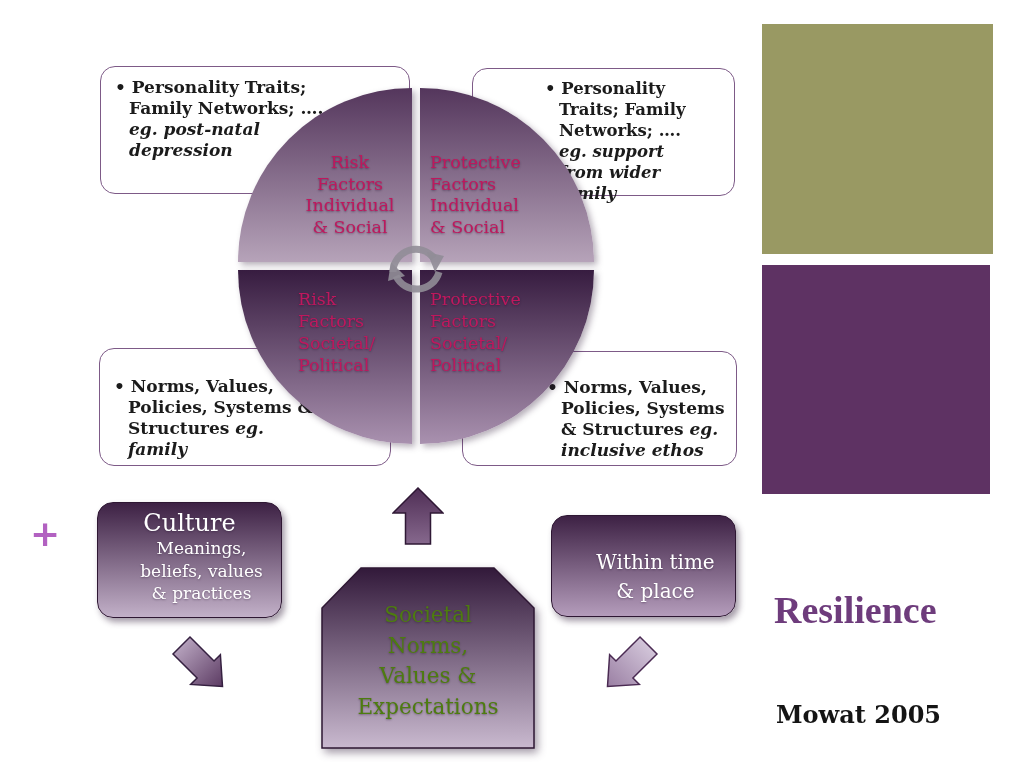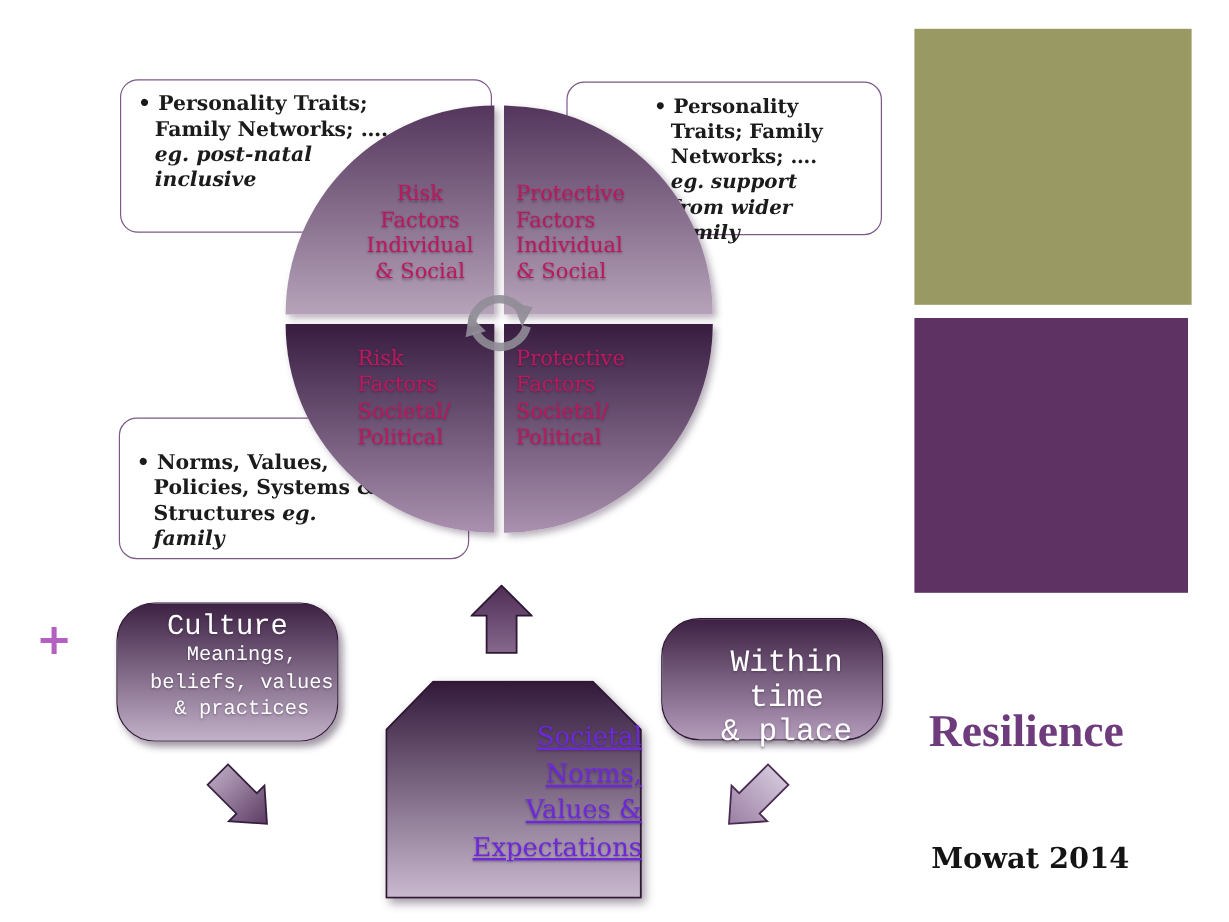--- a/index.html
+++ b/index.html
@@ -31,54 +31,57 @@
     position:absolute;color:#be185d;font-size:17.5px;line-height:21.5px;z-index:2;
     white-space:pre-line;text-shadow:0 1px 2px rgba(40,20,50,0.45);
   }
   
   .softbox{
     position:absolute;border:1px solid #2e1733;box-sizing:border-box;
     color:#ffffff;text-align:center;
     box-shadow:3px 4px 6px rgba(50,30,60,0.45);
     background:linear-gradient(180deg,#3d2144 0%,#c2b0c8 100%);
   }
-  .rounded{border-radius:32px;font-family:Liberation Mono, monospace;}
+  .rounded{border-radius:16px;}
   .multiline{white-space:pre-line;padding-left:24px;}
-  .shape-label{position:absolute;left:0;right:0;color:#6d28d9;text-align:right;white-space:pre-line;
-    text-shadow:0 1px 2px rgba(40,20,50,0.4);text-decoration:underline;}
+  .shape-label{position:absolute;left:0;right:0;color:#4d7c0f;text-align:center;white-space:pre-line;
+    text-shadow:0 1px 2px rgba(40,20,50,0.4);}
   
   .block{position:absolute;}
   
   #resilience-title{position:absolute;font-size:38px;font-weight:600;}
   #attribution{position:absolute;font-size:24px;font-weight:600;color:#141414;}
   #plus-sign{position:absolute;font-family:"DejaVu Sans","Liberation Sans",sans-serif;
     font-size:36px;font-weight:bold;color:#b261c1;line-height:1;}
 </style>
 </head>
 <body>
 
 <div id="slide">
 
   <div class="block" style="left:762px;top:24px;width:231px;height:230px;background:#999963;"></div>
   <div class="block" style="left:762px;top:265px;width:228px;height:229px;background:#5e3263;"></div>
 
   <div id="plus-sign" style="left:30px;top:516px;">+</div>
 
   <div class="callout" style="left:100px;top:66px;width:310px;height:128px;padding:10px 0 0 14px;">
-    <p style="width:198px;"><span>•</span> <span>Personality Traits; Family Networks; …. </span><em>eg. post-natal inclusive</em></p>
+    <p style="width:198px;"><span>•</span> <span>Personality Traits; Family Networks; …. </span><em>eg. post-natal depression</em></p>
   </div>
 
   <div class="callout" style="left:472px;top:68px;width:263px;height:128px;padding:9px 0 0 72px;">
     <p style="width:150px;font-size:16.5px;"><span>•</span> <span>Personality Traits; Family Networks; …. </span><em>eg. support from wider family</em></p>
   </div>
 
   <div class="callout" style="left:99px;top:348px;width:292px;height:118px;padding:27px 0 0 14px;">
     <p style="width:192px;"><span>•</span> <span>Norms, Values, Policies, Systems &amp; Structures </span><em>eg. family</em></p>
   </div>
 
+  <div class="callout" style="left:462px;top:351px;width:275px;height:115px;padding:25px 0 0 84px;">
+    <p style="width:180px;"><span>•</span> <span>Norms, Values, Policies, Systems &amp; Structures </span><em>eg. inclusive ethos</em></p>
+  </div>
 
   <div class="q q-tl" style="left:238px;top:88px;"></div>
   <div class="q q-tr" style="left:420px;top:88px;"></div>
   <div class="q q-bl" style="left:238px;top:270px;"></div>
   <div class="q q-br" style="left:420px;top:270px;"></div>
 
   <div class="qlabel" style="left:287px;top:152px;width:126px;text-align:center;">Risk
 Factors
 Individual
 &amp; Social</div>
@@ -131,21 +134,21 @@
       </linearGradient>
     </defs>
     <polygon points="40,1 173,1 213,41 213,181 1,181 1,41" fill="url(#gPlaque)" stroke="#2e1733" stroke-width="1.5"></polygon>
   </svg>
   <div class="shape-label" style="left:321px;top:600px;width:214px;font-size:21.5px;line-height:30.5px;">Societal
 Norms,
 Values &amp;
 Expectations</div>
 
   <div class="softbox rounded" style="left:551px;top:515px;width:185px;height:102px;background:linear-gradient(180deg,#3d2144 0%,#b49cbb 100%);">
-    <div class="multiline" style="font-size:26px;line-height:29px;margin-top:22px;text-shadow:0 1px 2px rgba(40,20,50,0.4);">Within time
+    <div class="multiline" style="font-size:20px;line-height:29px;margin-top:32px;text-shadow:0 1px 2px rgba(40,20,50,0.4);">Within time
 &amp; place</div>
   </div>
 
   <div class="abs" style="left:166px;top:630px;width:72px;height:72px;transform:rotate(45deg);">
     <svg width="72" height="72" viewBox="-7 -7 72 72">
       <defs>
         <linearGradient id="gDR" x1="0" y1="0" x2="1" y2="0">
           <stop offset="0" stop-color="#b4a0bb"></stop>
             <stop offset="1" stop-color="#5c3b63"></stop>
         </linearGradient>
@@ -160,15 +163,15 @@
         <linearGradient id="gDL" x1="0" y1="0" x2="1" y2="0">
           <stop offset="0" stop-color="#d2c5d9"></stop>
             <stop offset="1" stop-color="#9a7fa3"></stop>
         </linearGradient>
       </defs>
       <path d="M0 17 L34 17 L34 8 L58 29 L34 50 L34 41 L0 41 Z" fill="url(#gDL)" stroke="#4a2a52" stroke-width="1.5"></path>
     </svg>
   </div>
 
   <div id="resilience-title" style="left:774px;top:588px;color:#6e3c7c;font-family:Liberation Serif, serif;">Resilience</div>
-  <div id="attribution" style="left:776px;top:700px;">Mowat 2014</div>
+  <div id="attribution" style="left:776px;top:700px;">Mowat 2005</div>
 
 </div>
 
 </body></html>

